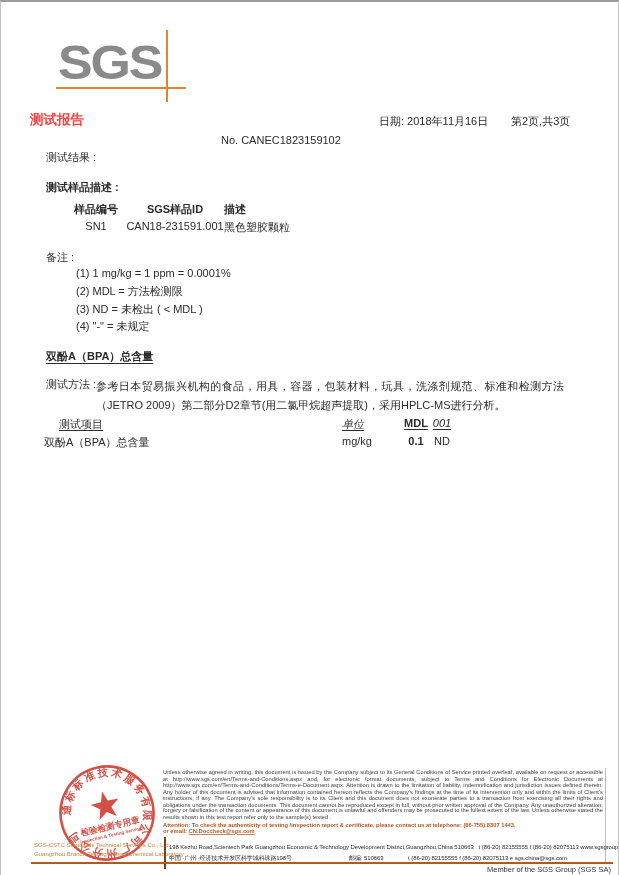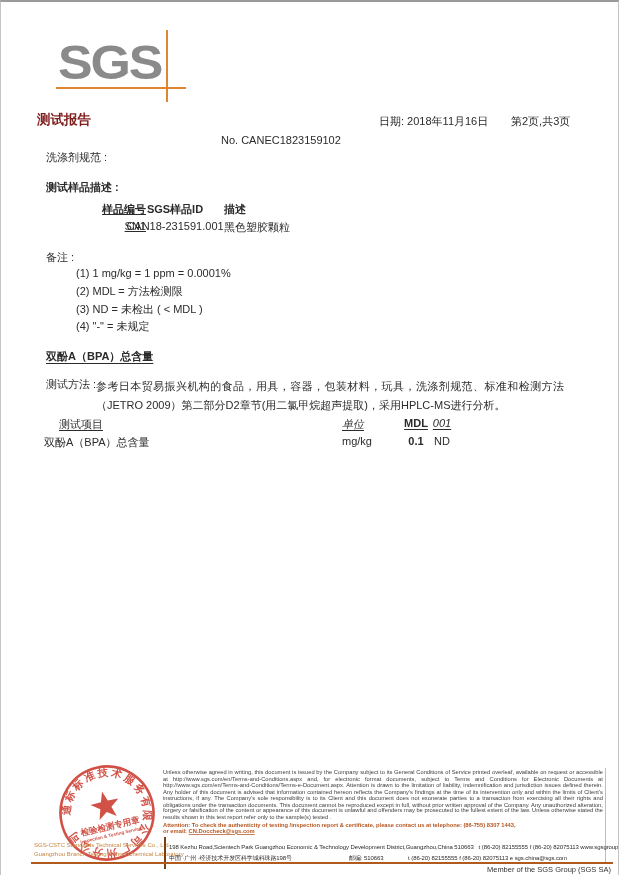--- a/index.html
+++ b/index.html
@@ -15,32 +15,32 @@
   }
   .abs { position:absolute; }
 
   
   .logo-text { left:57px; top:36px; font-size:49px; font-weight:bold;
     color:#8a8a8a; letter-spacing:-2px; line-height:1;
     transform:scale(1.06,1.0); transform-origin:left top; }
   .logo-hline { left:55px; top:85px; width:130px; height:2px; background:#e0862f; }
   .logo-vline { left:165px; top:28px; width:2px; height:72px; background:#e0862f; }
 
-  .report-title { left:36px; top:109px; font-size:13.5px; font-weight:bold; color:#7f1d1d; }
+  .report-title { left:29px; top:109px; font-size:13.5px; font-weight:bold; color:#ef4444; }
   .report-no   { left:220px; top:112px;margin-top:20px; }
   .report-date { left:378px; top:112px; }
   .report-page { left:510px; top:112px; }
 
   
   .results-label { left:45px; top:148px; }
   .sample-heading { left:45px; top:178px; font-weight:bold; text-underline-offset:3px; }
 
   .st-h { top:200px; font-weight:bold; }
   .st-v { top:218px; }
-  .c1 { left:45px;  width:100px; text-align:right;text-decoration:underline; }
+  .c1 { left:45px;  width:100px; text-align:center; }
   .c2 { left:108px; width:132px; text-align:center; }
   .c3 { left:223px; }
 
   .notes-label { left:45px; top:248px; }
   .note-line { left:75px; width:320px; }
   .n0 { top:265px; } .n1 { top:282px; } .n2 { top:300px; } .n3 { top:317px; }
 
   .bpa-heading { left:45px; top:347px; font-weight:bold; text-decoration:underline; text-underline-offset:3px; }
   .method-label { left:45px; top:375px; }
   .method-text  { left:95px; top:375px; width:468px; line-height:19px; text-align:justify; }
@@ -91,21 +91,21 @@
 
 <div class="abs logo-text">SGS</div>
 <div class="abs logo-hline"></div>
 <div class="abs logo-vline"></div>
 
 <div class="abs report-title">测试报告</div>
 <div class="abs report-no">No. CANEC1823159102</div>
 <div class="abs report-date">日期: 2018年11月16日</div>
 <div class="abs report-page">第2页,共3页</div>
 
-<div class="abs results-label">洗涤剂规范 :</div>
+<div class="abs results-label">测试结果 :</div>
 <div class="abs sample-heading">测试样品描述 :</div>
 
 <div class="abs st-h c1">样品编号</div>
 <div class="abs st-h c2">SGS样品ID</div>
 <div class="abs st-h c3">描述</div>
 <div class="abs st-v c1">SN1</div>
 <div class="abs st-v c2">CAN18-231591.001</div>
 <div class="abs st-v c3">黑色塑胶颗粒</div>
 
 <div class="abs notes-label">备注 :</div>

